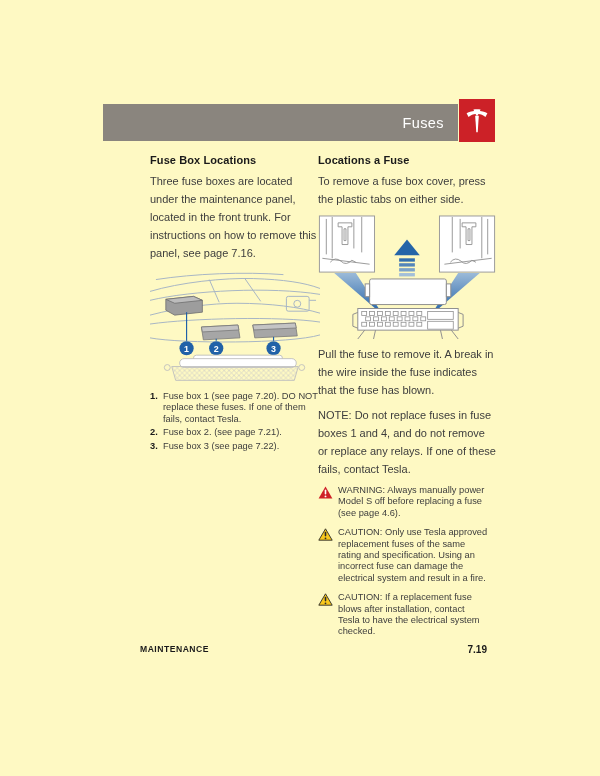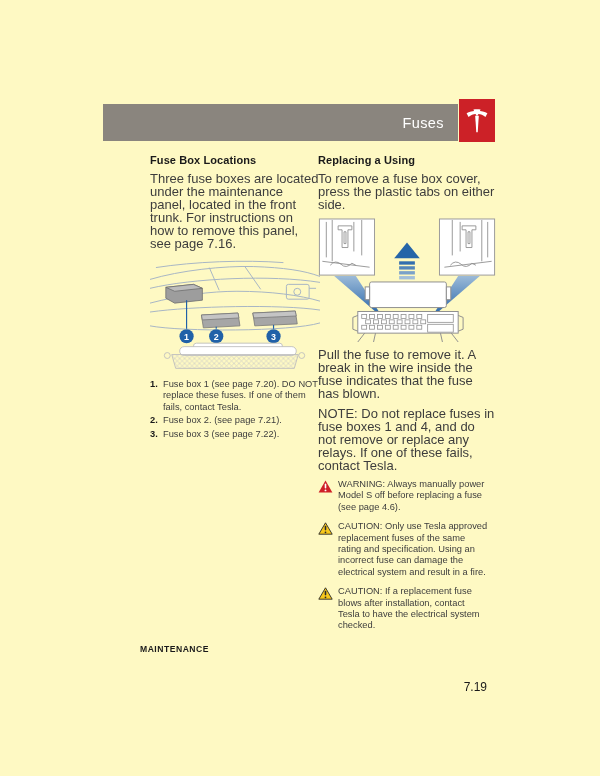--- a/index.html
+++ b/index.html
@@ -12,21 +12,21 @@
   .header-title{color:#ffffff;font-size:14.5px;font-weight:400;letter-spacing:0.4px;}
   .brand-box{position:absolute;left:459px;top:99px;width:36px;height:43px;background:#cc2127;
     display:flex;align-items:center;justify-content:center;}
 
   
   .col{position:absolute;top:154px;}
   .col-left{left:140px;width:170px;margin-left:10px;}
   .col-right{left:318px;width:178px;}
 
   h2.sec{font-size:11px;font-weight:700;color:#1a1a1a;margin:0 0 6px 0;letter-spacing:0.1px;}
-  p.body{font-size:13px;line-height:13px;color:#3d3d3d;margin:0 0 9px 0;}
+  p.body{font-size:11px;line-height:18px;color:#3d3d3d;margin:0 0 9px 0;}
   .col-right p.body{margin:0 0 7px 0;}
 
   figure{margin:0;}
   .fig-left{margin:4px 0 8px 0;}
   .fig-right{margin:2px 0 6px 0;}
 
   
   .olist{margin:2px 0 9px 0;}
   .olist-item{display:flex;margin:0 0 2px 0;}
   .olist-num{flex:0 0 13px;font-size:9.3px;line-height:11.4px;font-weight:700;color:#1a1a1a;}
@@ -34,21 +34,21 @@
 
   
   .alerts{margin-top:3px;}
   .alert{display:flex;margin:0 8px 8px 0;}
   .alert-icon{flex:0 0 16px;padding-top:1px;}
   .alert-text{flex:1;font-size:9.3px;line-height:11.4px;color:#3d3d3d;padding-left:4px;}
 
   
   .footer{position:absolute;left:140px;top:644px;width:347px;display:flex;justify-content:space-between;}
   .footer-section{font-size:8.6px;font-weight:700;letter-spacing:0.5px;color:#1a1a1a;}
-  .footer-page{font-size:12px;font-weight:400;color:#1a1a1a;margin-top:36px;}
+  .footer-page{font-size:10px;font-weight:700;color:#1a1a1a;}
 
   svg{display:block;}
 </style>
 </head>
 <body>
 
 <div class="page">
 
   <div class="header-bar">
     <span class="header-title">Fuses</span>
@@ -145,21 +145,21 @@
       </div>
       <div class="olist-item">
         <span class="olist-num">3.</span>
         <span class="olist-text">Fuse box 3 (see page 7.22).</span>
       </div>
     </div>
 
   </div>
 
   <div class="col col-right">
-    <h2 class="sec">Replacing a Using</h2>
+    <h2 class="sec">Locations a Fuse</h2>
     <p class="body">To remove a fuse box cover, press the plastic tabs on either side.</p>
 
     <figure class="fig-right">
       <svg width="178" height="124" viewBox="0 0 180 126">
         <defs>
           <linearGradient id="wedge" x1="0" y1="0" x2="0" y2="1">
             <stop offset="0" stop-color="#9bbad8"></stop>
             <stop offset="1" stop-color="#1f5ea5"></stop>
           </linearGradient>
         </defs>

